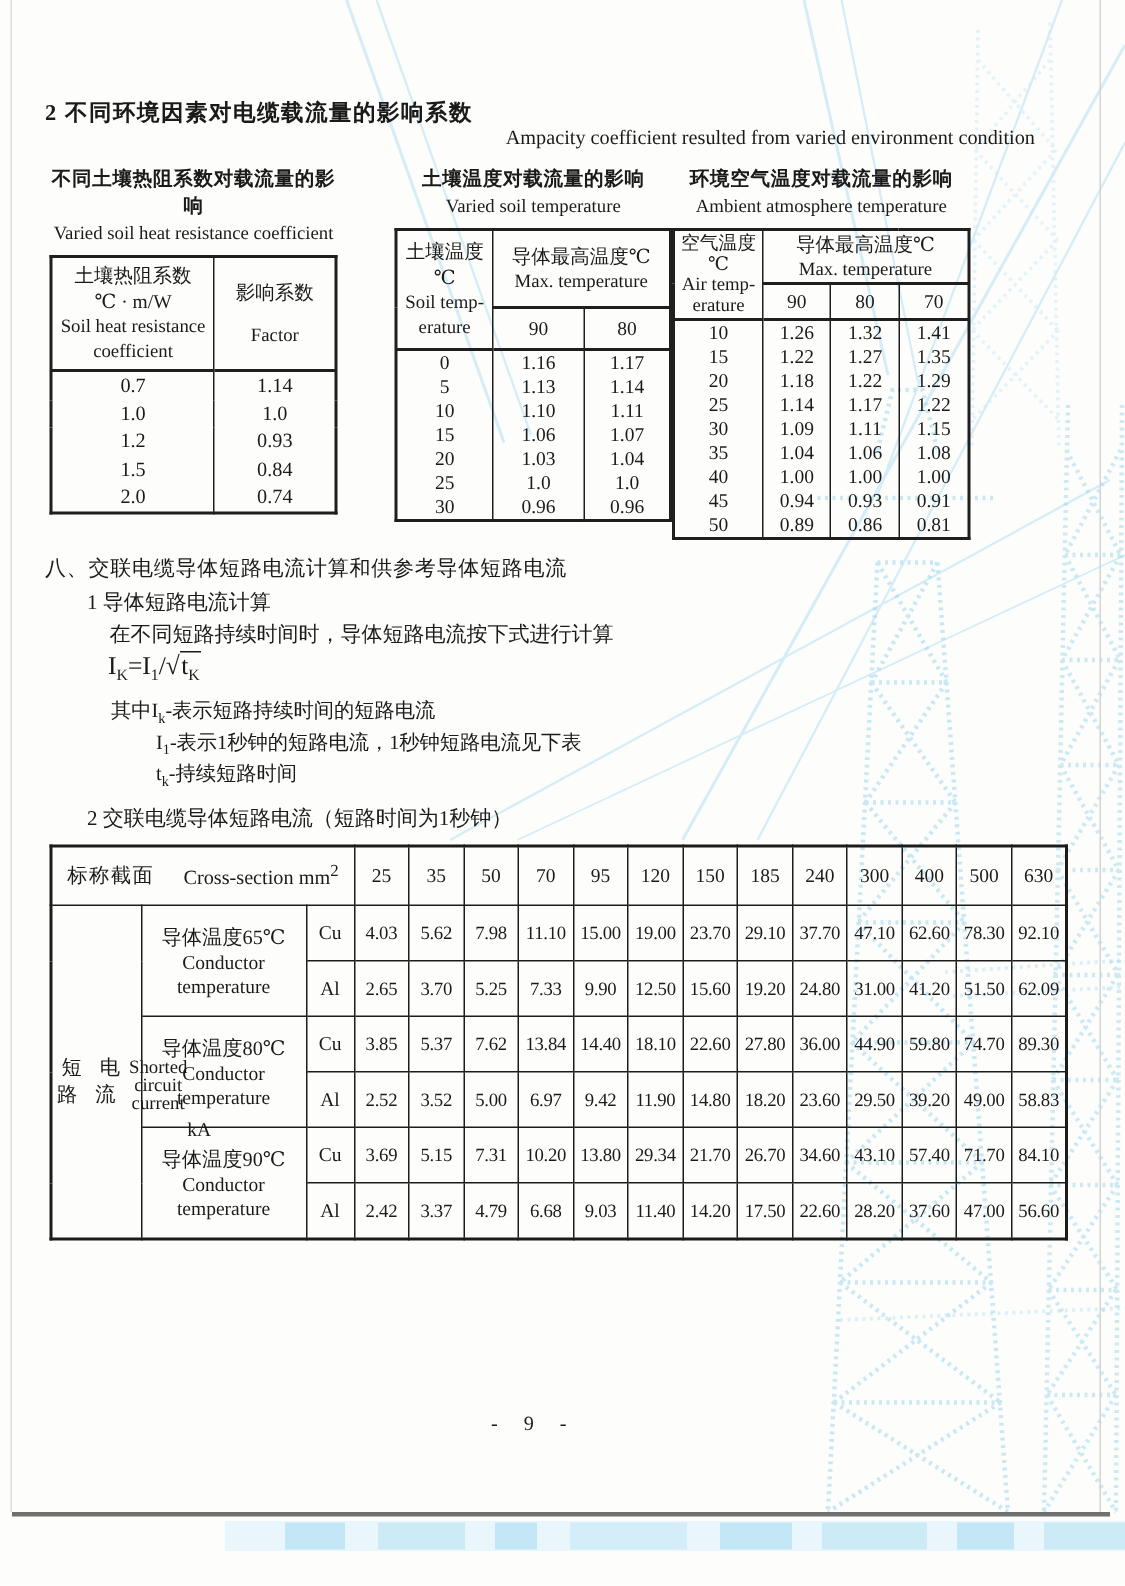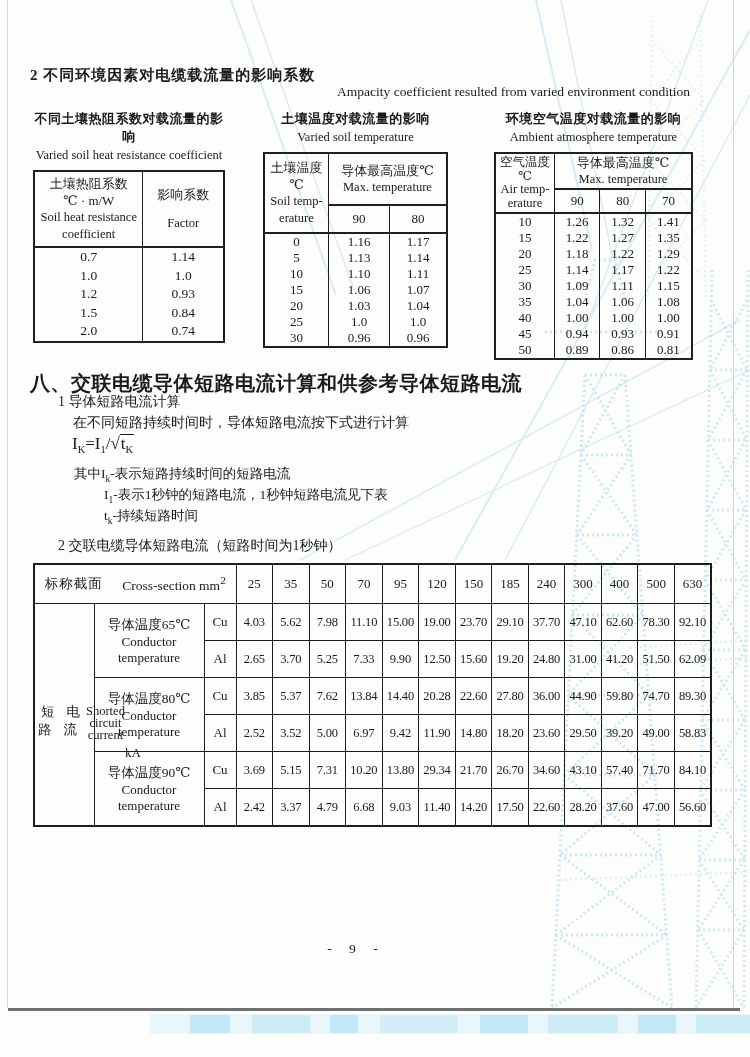--- a/index.html
+++ b/index.html
@@ -23,21 +23,21 @@
   .heading-row{position:absolute;left:30px;top:66px;width:690px;}
   .h-zh{font-size:15px;font-weight:bold;letter-spacing:1px;}
   .h-en{position:absolute;top:18px;right:30px;font-size:13.5px;}
 
   
   .tables-row{position:absolute;left:33px;top:110px;display:flex;align-items:flex-start;}
   .tblock{text-align:center;}
   .tblock .t-zh{font-size:13px;font-weight:bold;margin-bottom:2px;letter-spacing:0.5px;}
   .tblock .t-en{font-size:12.5px;margin-bottom:7px;}
   .b1{width:192px;margin-right:38px;}
-  .b2{width:185px;margin-right:46px;}
+  .b2{width:185px;}
   .b3{width:199px;}
 
   table{border-collapse:collapse;background:transparent;}
   .small-table{border:2px solid #1f1f1f;margin:0 auto;}
   .small-table th,.small-table td{
     border-left:1px solid #1f1f1f;border-right:1px solid #1f1f1f;
     padding:0 2px;text-align:center;font-weight:normal;vertical-align:middle;
   }
   .small-table thead th{border-bottom:2px solid #1f1f1f;}
   .small-table tbody td{border-top:none;border-bottom:none;}
@@ -55,21 +55,21 @@
   .t2 th.lbl div{line-height:17px;}
 
   .t3 thead tr:first-child th{height:34px;}
   .t3 thead tr:nth-child(2) th{height:22px;font-size:13px;}
   .t3 tbody td{height:15.5px;font-size:13px;}
   .t3 th.lbl div{line-height:13.5px;font-size:12.5px;}
   .t3 th.span div{line-height:16px;}
 
   
   .section8{position:absolute;left:30px;top:370px;width:680px;height:190px;font-size:14px;}
-  .s8-h{position:absolute;left:0;top:0;font-size:20px;font-weight:bold;letter-spacing:0.5px;}
+  .s8-h{position:absolute;left:0;top:0;font-size:14px;font-weight:normal;letter-spacing:0.5px;}
   .s8-i1{position:absolute;left:28px;top:23px;}
   .s8-l1{position:absolute;left:43px;top:44px;}
   .formula{position:absolute;left:42px;top:64px;font-size:17px;}
   .formula sub{font-size:10.5px;}
   .rad{display:inline-block;border-top:1px solid #1a1a1a;line-height:1.05;padding:0 1px;}
   .note{position:absolute;font-size:13.5px;}
   .n0{left:44px;top:95px;}
   .n1{left:74px;top:116px;}
   .n2{left:74px;top:137px;}
   .note sub{font-size:9.5px;}
@@ -543,21 +543,21 @@
                 <div class="gl-zh">导体温度80℃</div>
                 <div class="gl-en">Conductor</div>
                 <div class="gl-en">temperature</div>
               </td>
               <td class="metal">Cu</td>
               <td class="num">3.85</td>
               <td class="num">5.37</td>
               <td class="num">7.62</td>
               <td class="num">13.84</td>
               <td class="num">14.40</td>
-              <td class="num">20.28</td>
+              <td class="num">18.10</td>
               <td class="num">22.60</td>
               <td class="num">27.80</td>
               <td class="num">36.00</td>
               <td class="num">44.90</td>
               <td class="num">59.80</td>
               <td class="num">74.70</td>
               <td class="num">89.30</td>
             </tr>
             <tr>
               <td class="metal">Al</td>

